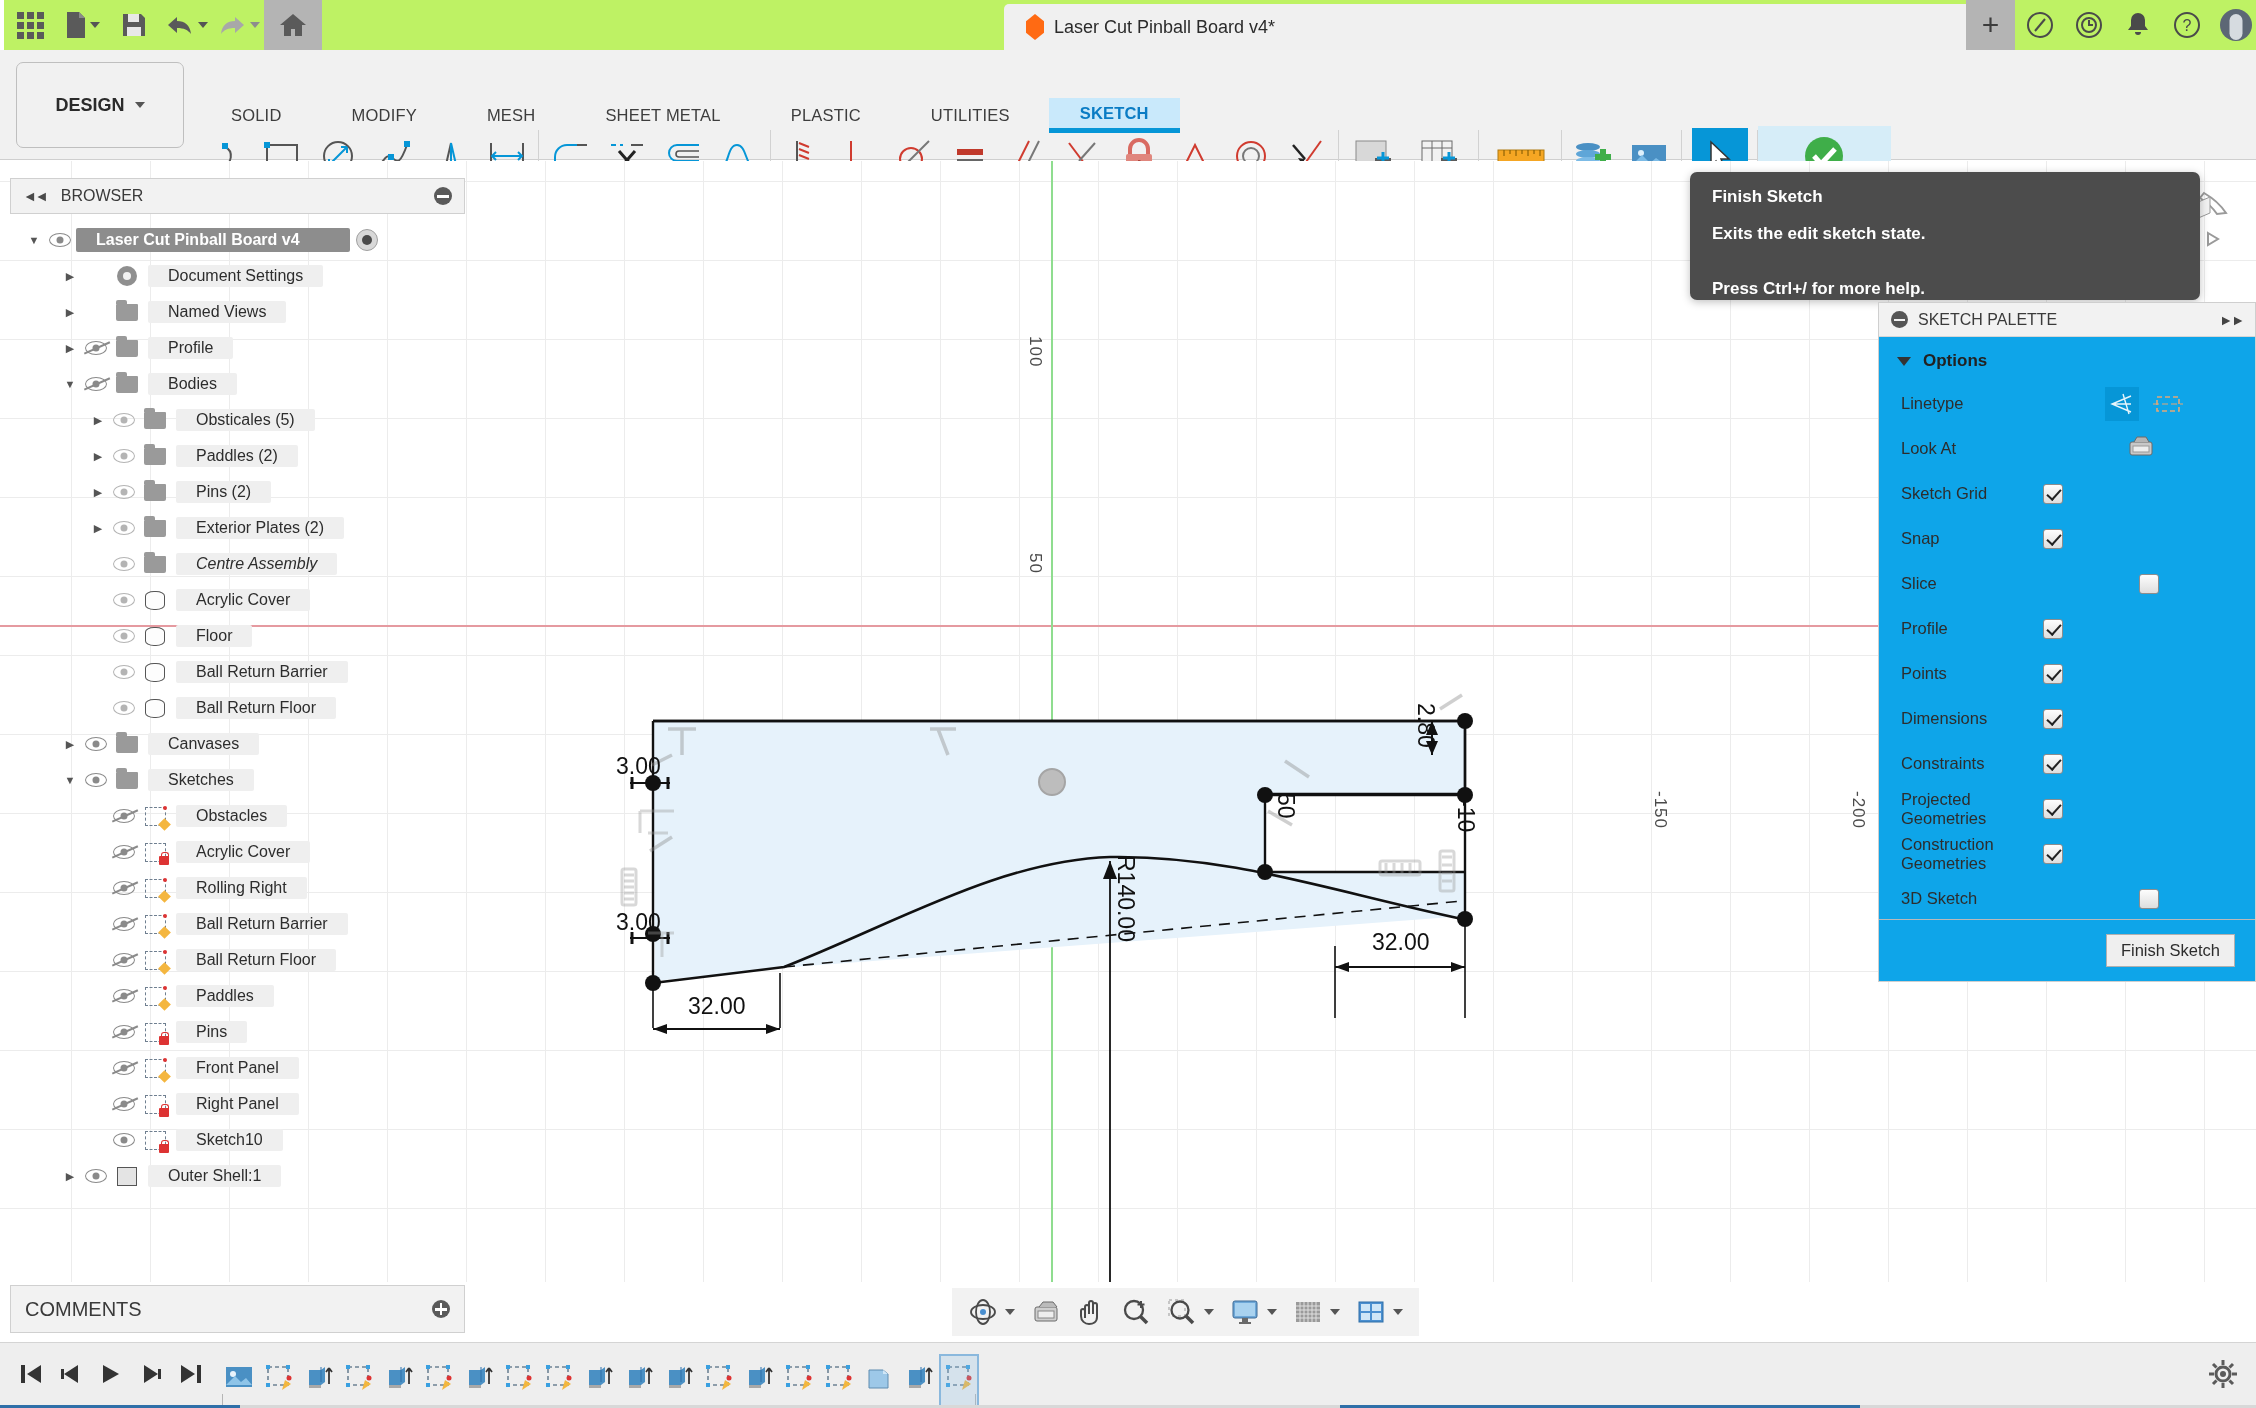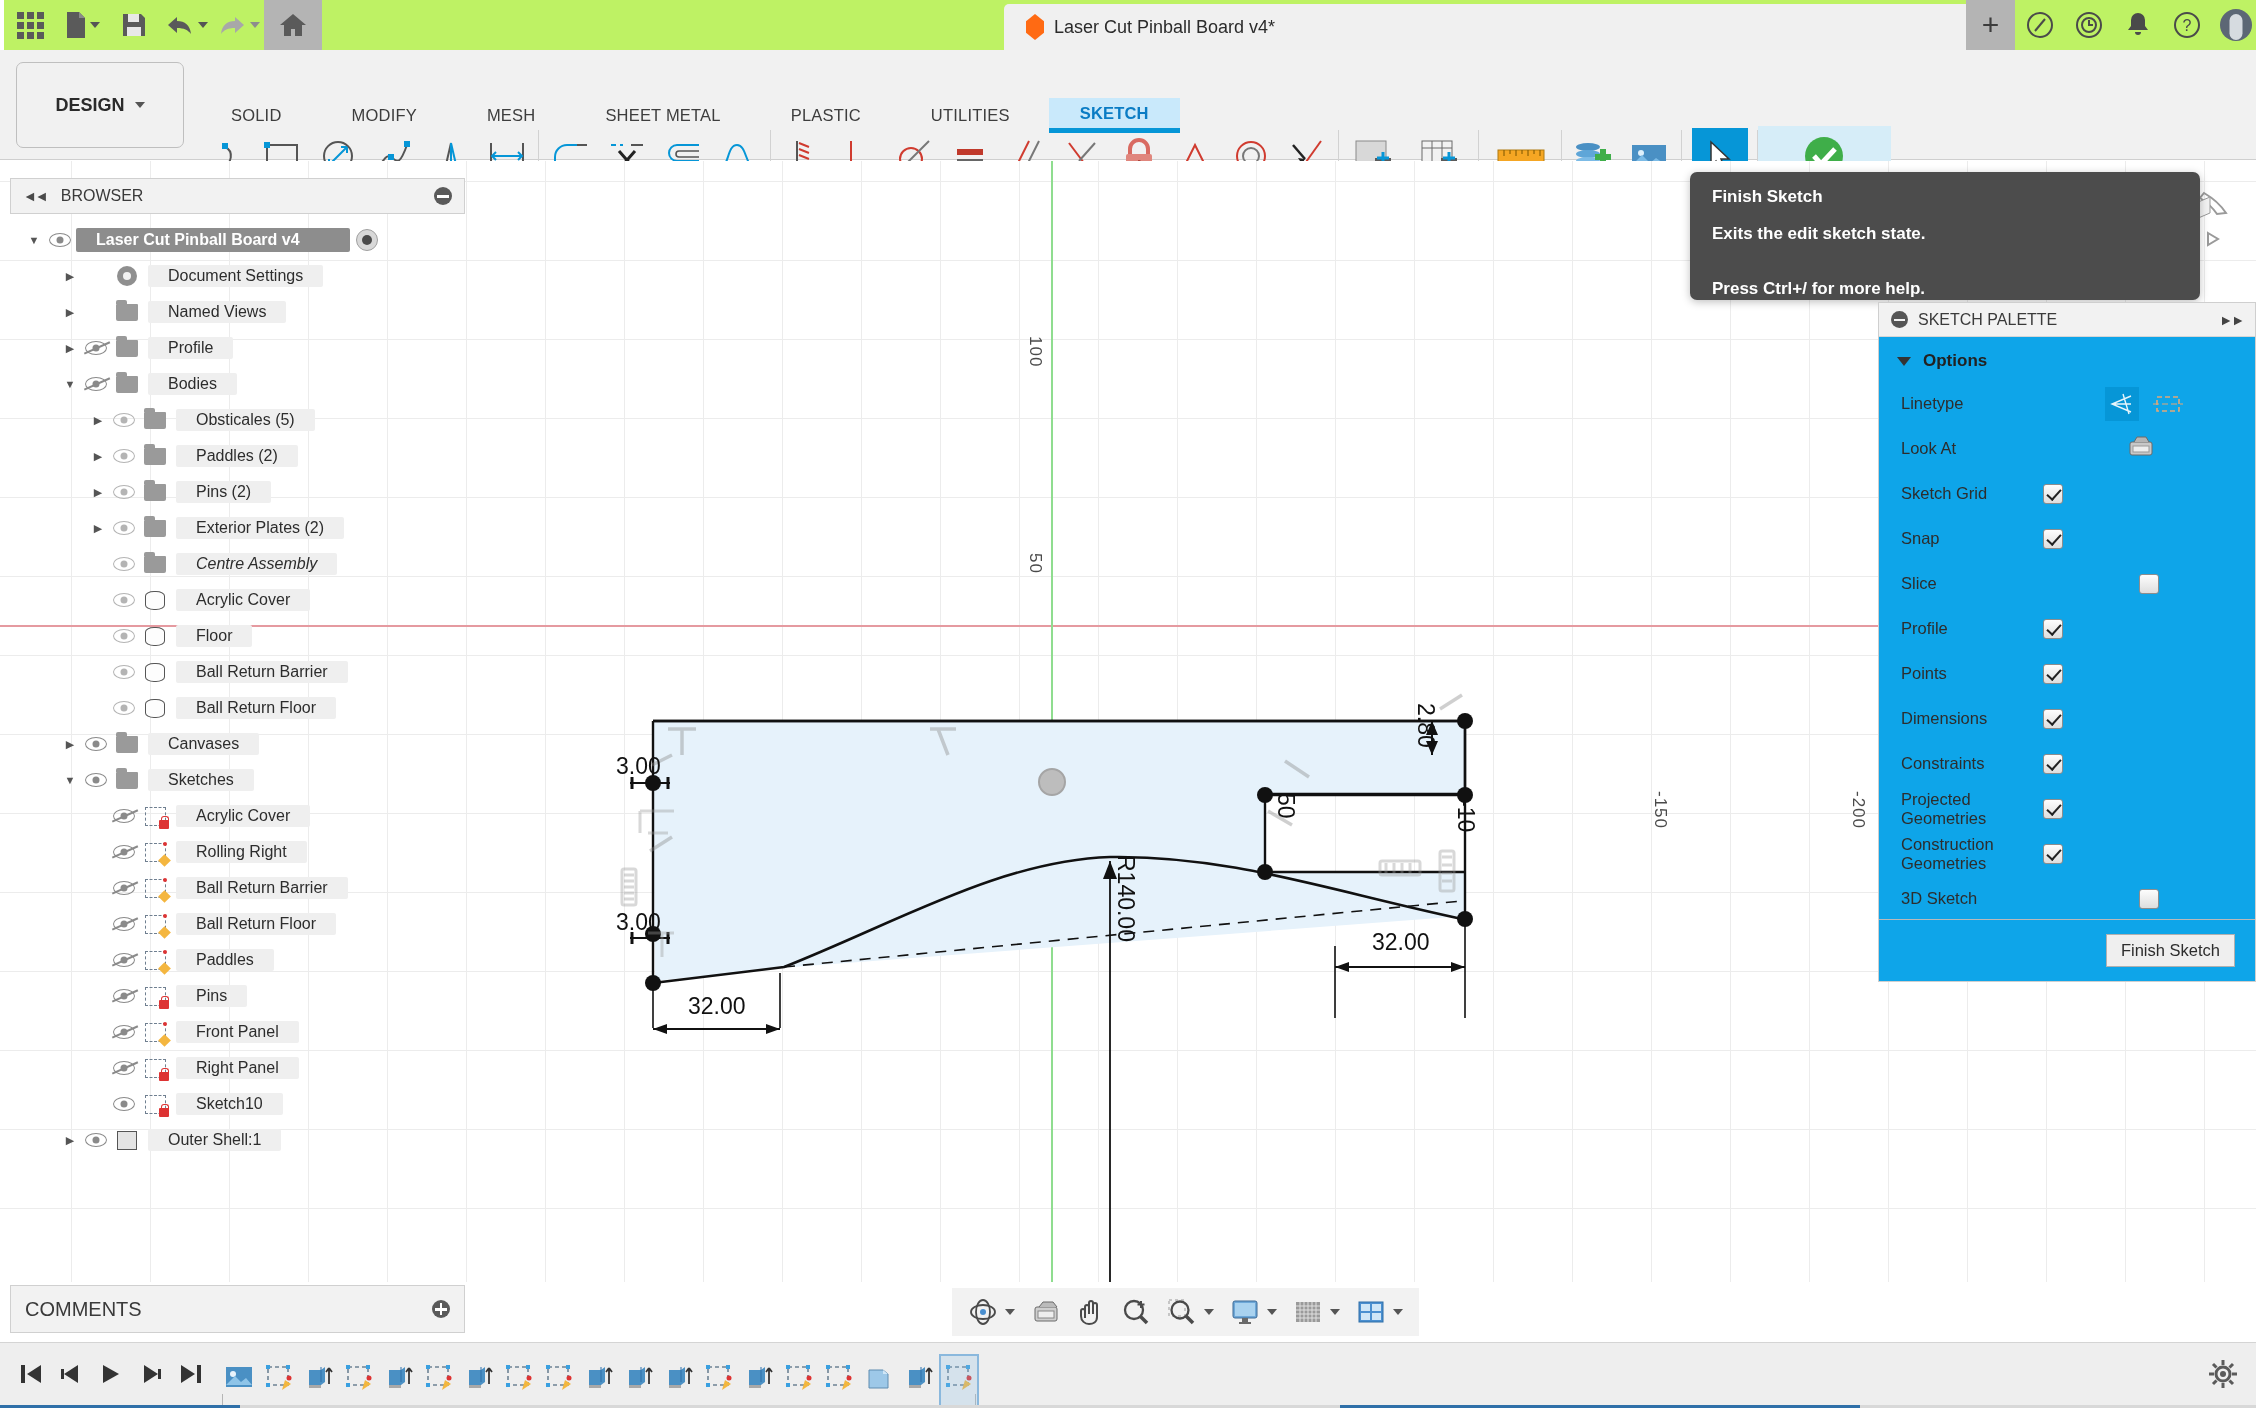--- a/index.html
+++ b/index.html
@@ -855,20 +855,34 @@
             <span class="lbl">Sketches</span>
           </div>
           <div class="trow" style="padding-left: 78px;">
             <span class="arrow"></span>
             <span class="eye">
               <span class="eye-ic off"></span>
             </span>
             <span class="ic">
               <span class="sk-ic">
                 <span class="bx"></span>
+                <span class="dot"></span>
+                <span class="pen"></span>
+              </span>
+            </span>
+            <span class="lbl">Obstacles</span>
+          </div>
+          <div class="trow" style="padding-left: 78px;">
+            <span class="arrow"></span>
+            <span class="eye">
+              <span class="eye-ic off"></span>
+            </span>
+            <span class="ic">
+              <span class="sk-ic">
+                <span class="bx"></span>
                 <span class="lock"></span>
               </span>
             </span>
             <span class="lbl">Acrylic Cover</span>
           </div>
           <div class="trow" style="padding-left: 78px;">
             <span class="arrow"></span>
             <span class="eye">
               <span class="eye-ic off"></span>
             </span>

